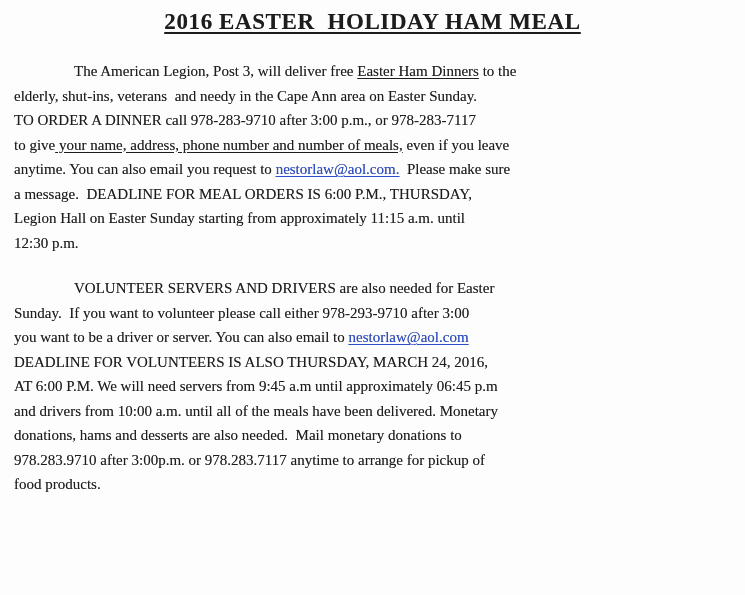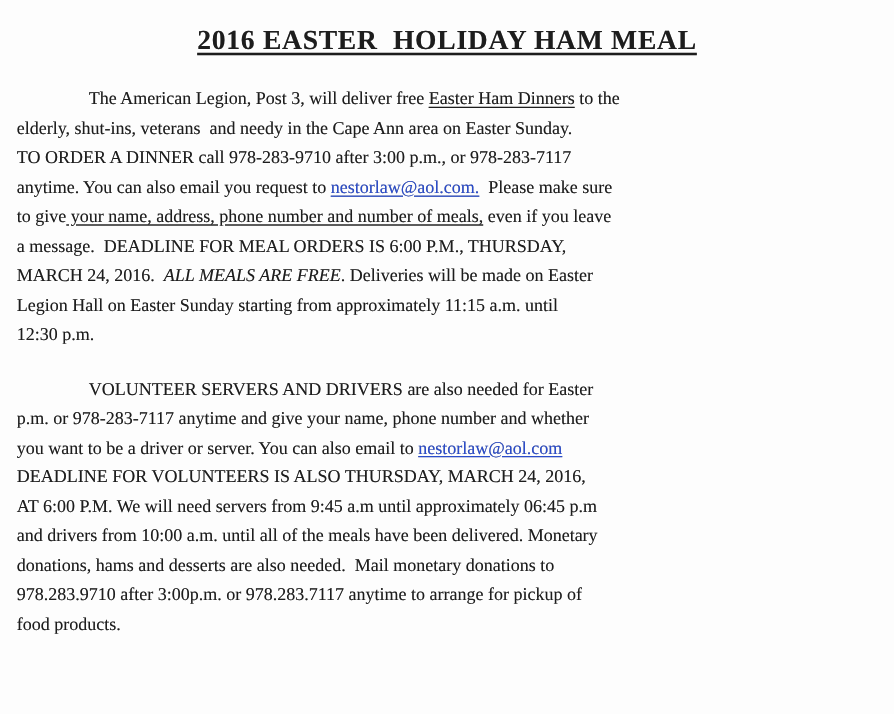--- a/index.html
+++ b/index.html
@@ -18,21 +18,21 @@
     overflow: hidden;
     text-shadow: 0 0 0.4px rgba(20,20,20,0.45);
   }
   .title {
     text-align: center;
     font-size: 23px;
     font-weight: 700;
     letter-spacing: 0.6px;
     text-decoration: underline;
     text-underline-offset: 3px;
-    padding-top: 21px;
+    padding-top: 9px;
     white-space: pre;
   }
   .document-body {
     padding: 24px 6px 0 14px;
   }
   .paragraph + .paragraph { margin-top: 21px; }
   .line {
     white-space: pre;
     font-size: 15px;
     line-height: 24.5px;
@@ -50,30 +50,29 @@
 </head>
 <body>
 
 <div class="page">
   <div class="title">2016 EASTER  HOLIDAY HAM MEAL</div>
   <div class="document-body">
       <div class="paragraph">
         <div class="line indent"><span class="run plain">The American Legion, Post 3, will deliver free </span><span class="run underline">Easter Ham Dinners</span><span class="run plain"> to the</span></div>
         <div class="line"><span class="run plain">elderly, shut-ins, veterans  and needy in the Cape Ann area on Easter Sunday.</span></div>
         <div class="line"><span class="run plain">TO ORDER A DINNER call 978-283-9710 after 3:00 p.m., or 978-283-7117</span></div>
+        <div class="line"><span class="run plain">to give</span><span class="run underline"> your name, address, phone number and number of meals,</span><span class="run plain"> even if you leave</span></div>
         <div class="line"><span class="run plain">anytime. You can also email you request to </span><a class="run link">nestorlaw@aol.com.</a><span class="run plain">  Please make sure</span></div>
-        <div class="line"><span class="run plain">to give</span><span class="run underline"> your name, address, phone number and number of meals,</span><span class="run plain"> even if you leave</span></div>
         <div class="line"><span class="run plain">a message.  DEADLINE FOR MEAL ORDERS IS 6:00 P.M., THURSDAY,</span></div>
-        <div class="line"><span class="run plain">MARCH 24, 2016.  </span><span class="run italic">ALL MEALS ARE FREE</span><span class="run plain">. Deliveries will be made on Easter</span></div>
         <div class="line"><span class="run plain">Legion Hall on Easter Sunday starting from approximately 11:15 a.m. until</span></div>
         <div class="line"><span class="run plain">12:30 p.m.</span></div>
       </div>
       <div class="paragraph">
         <div class="line indent"><span class="run plain">VOLUNTEER SERVERS AND DRIVERS are also needed for Easter</span></div>
-        <div class="line"><span class="run plain">p.m. or 978-283-7117 anytime and give your name, phone number and whether</span></div>
+        <div class="line"><span class="run plain">Sunday.  If you want to volunteer please call either 978-293-9710 after 3:00</span></div>
         <div class="line"><span class="run plain">you want to be a driver or server. You can also email to </span><a class="run link">nestorlaw@aol.com</a></div>
         <div class="line"><span class="run plain">DEADLINE FOR VOLUNTEERS IS ALSO THURSDAY, MARCH 24, 2016,</span></div>
         <div class="line"><span class="run plain">AT 6:00 P.M. We will need servers from 9:45 a.m until approximately 06:45 p.m</span></div>
         <div class="line"><span class="run plain">and drivers from 10:00 a.m. until all of the meals have been delivered. Monetary</span></div>
         <div class="line"><span class="run plain">donations, hams and desserts are also needed.  Mail monetary donations to</span></div>
         <div class="line"><span class="run plain">978.283.9710 after 3:00p.m. or 978.283.7117 anytime to arrange for pickup of</span></div>
         <div class="line"><span class="run plain">food products.</span></div>
       </div>
     </div>
 </div>

